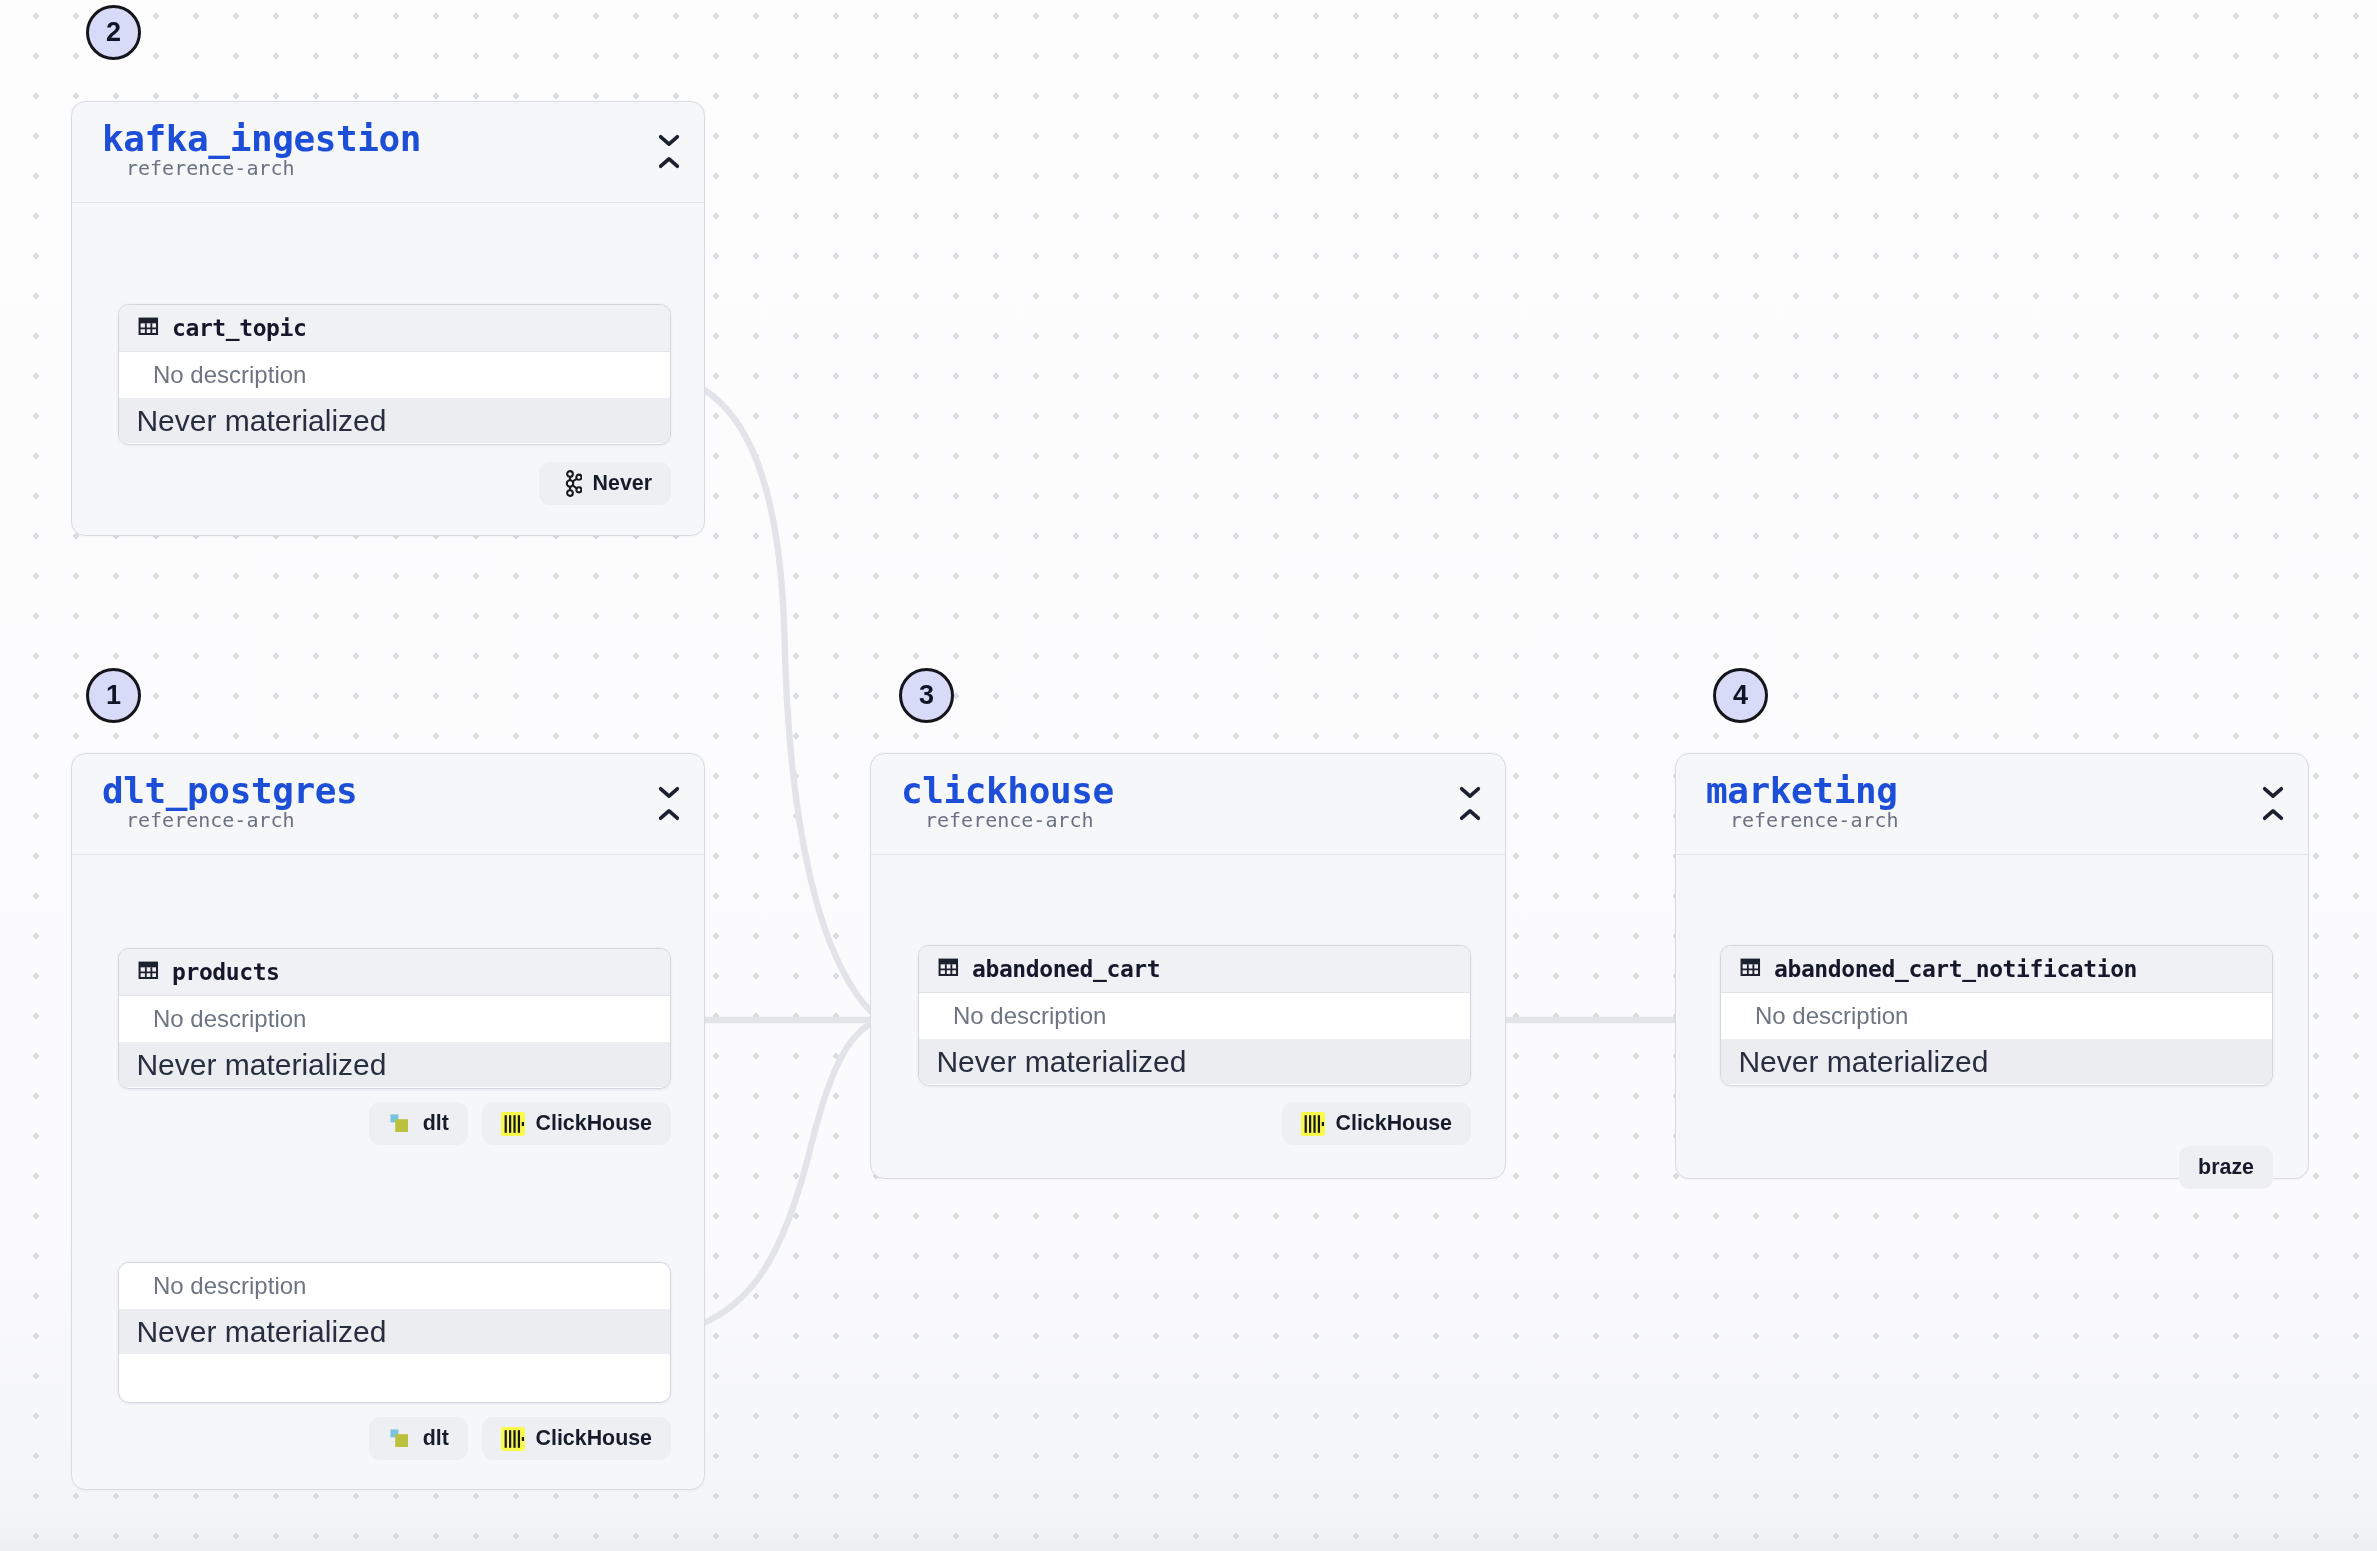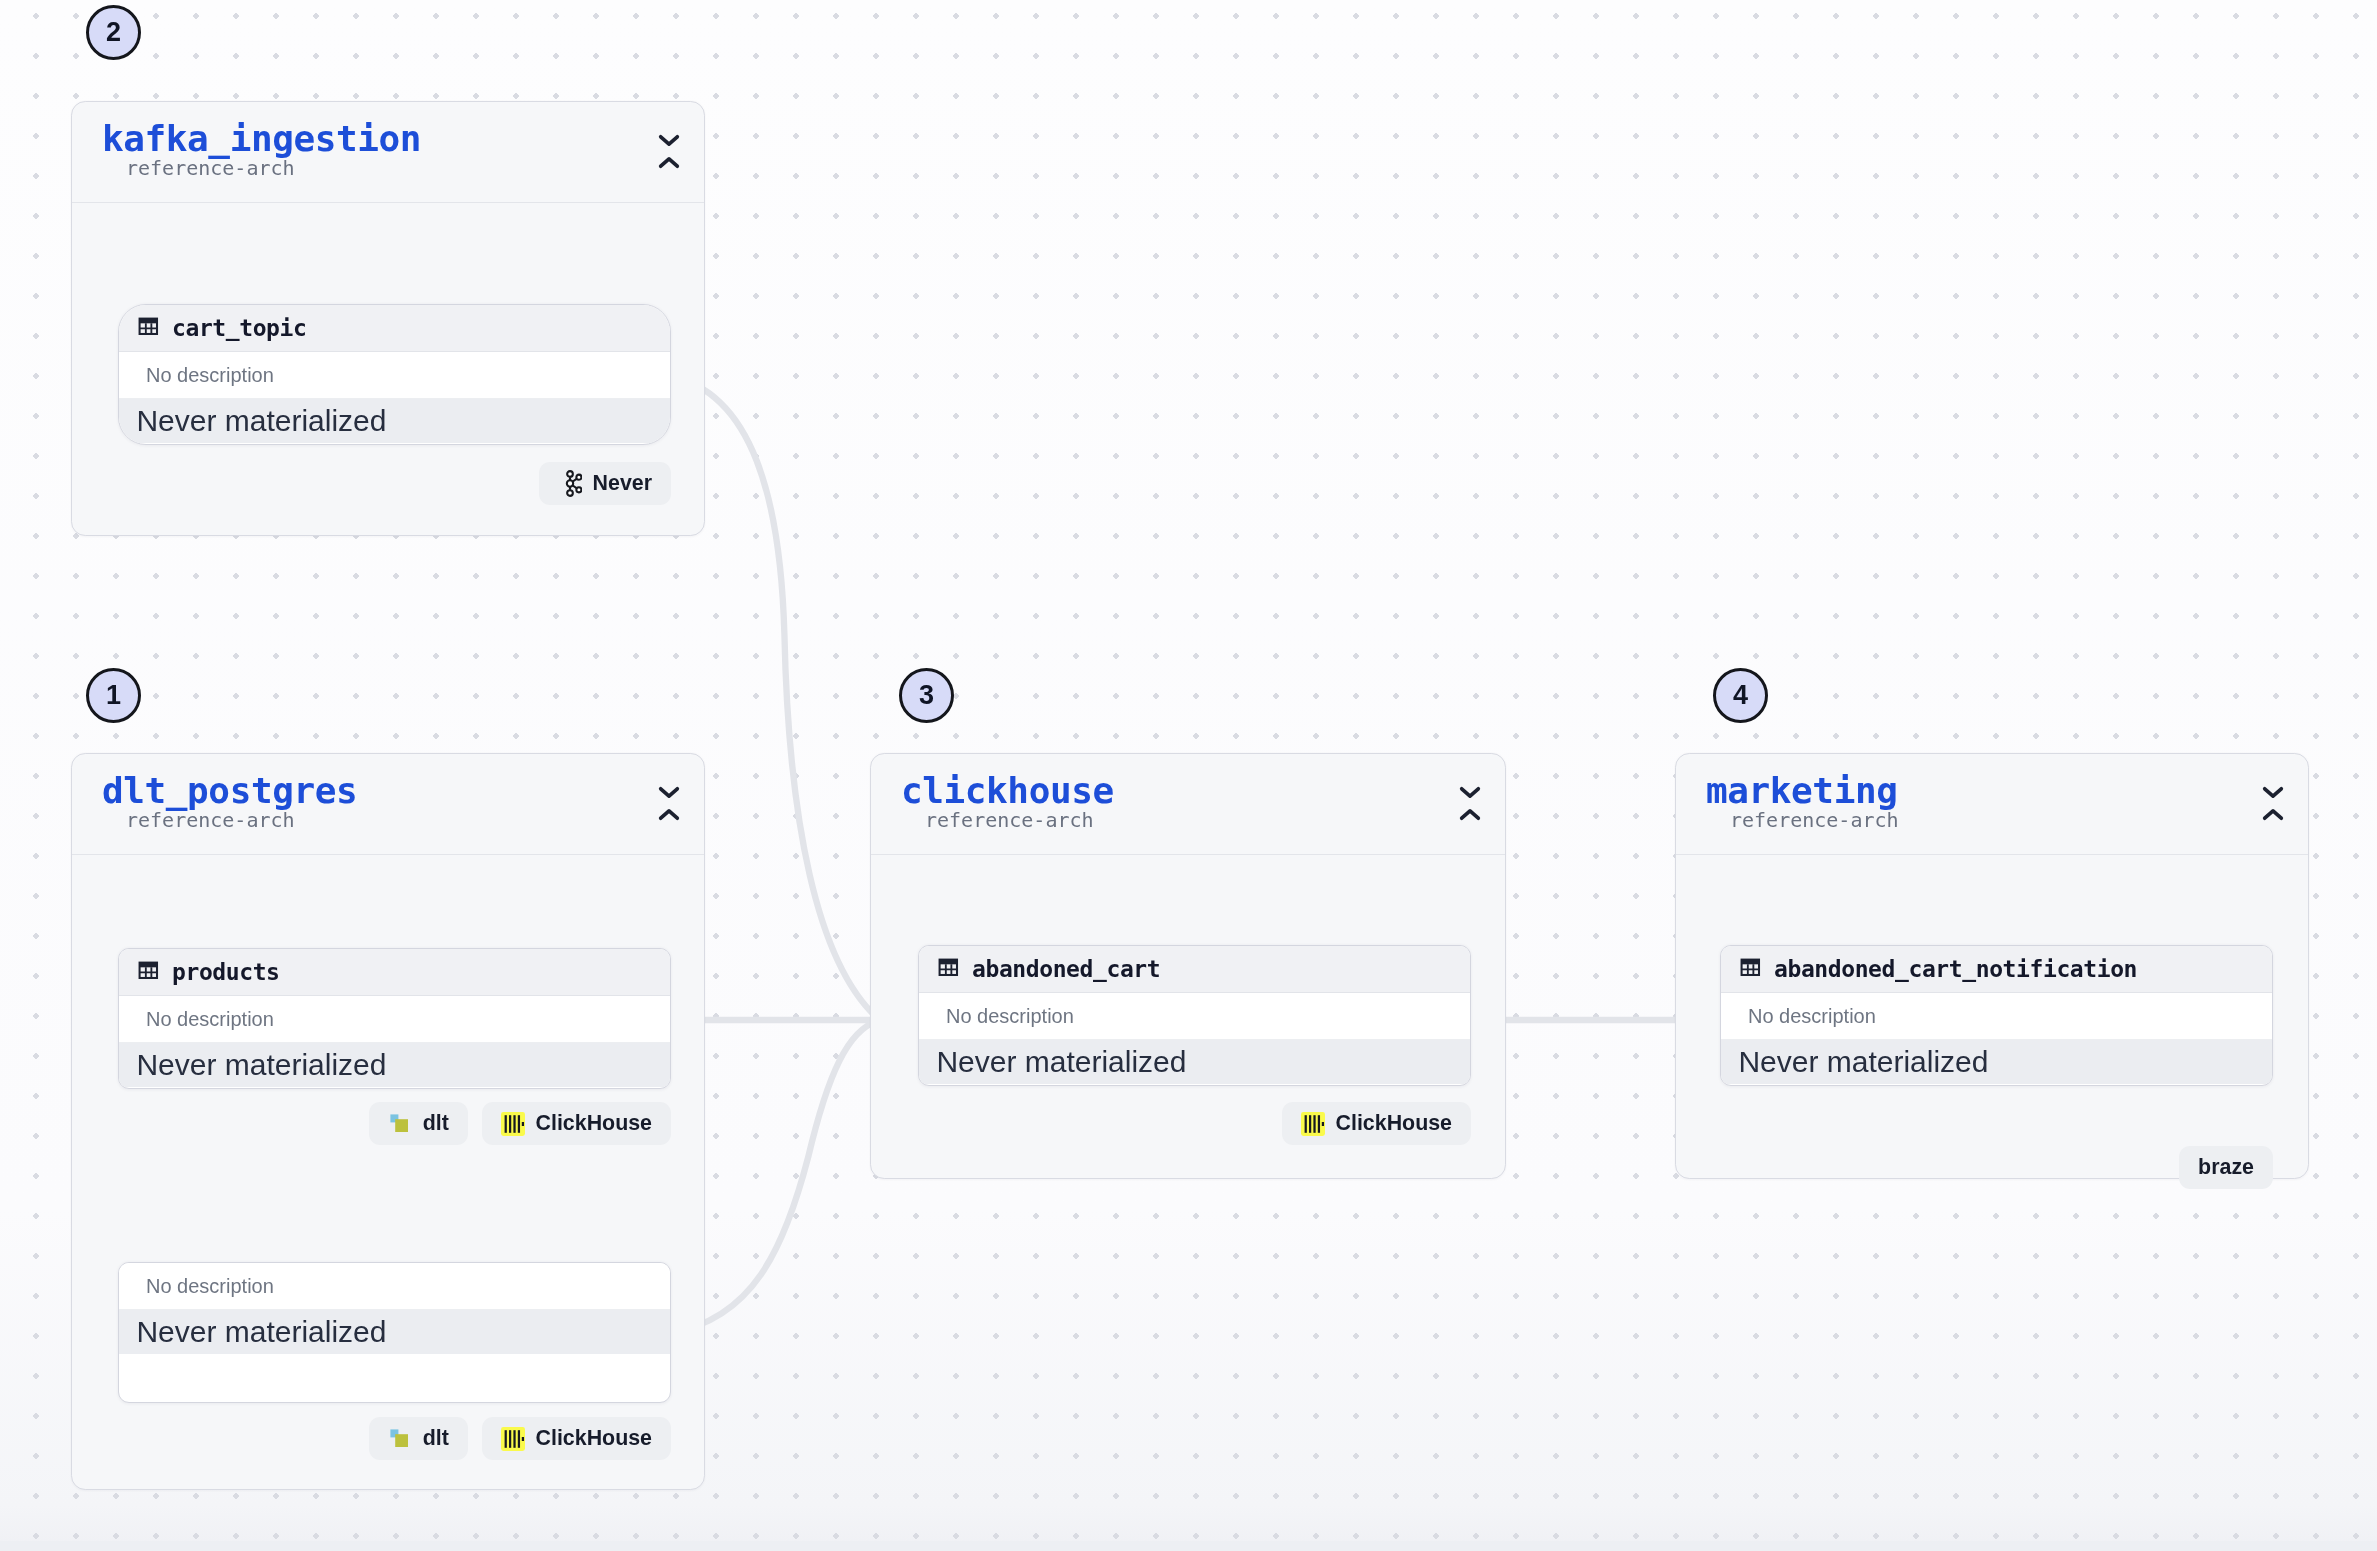--- a/index.html
+++ b/index.html
@@ -74,22 +74,22 @@
     font-size:23px;
     color:#14182a;
     letter-spacing:-0.4px;
     white-space:nowrap;
   }
   .asset-desc{
     height:47px;
     border-bottom:1.6px solid #eceef1;
     box-sizing:border-box;
     display:flex;align-items:center;
-    padding-left:27px;
-    font-size:20px;color:#6e7582;
+    padding-left:34px;
+    font-size:24px;color:#6e7582;
     background:#ffffff;
     text-align:center;
   }
   .asset-status{
     height:44px;
     display:flex;align-items:center;
     padding-left:17.4px;
     font-size:30px;color:#272e3f;
     background:#ebedf1;
   }
@@ -200,21 +200,21 @@
         <span>
           <svg width="22" height="35" viewBox="0 0 22 38">
             <polyline points="2,3 11,11 20,3" fill="none" stroke="#1c2130" stroke-width="4" stroke-linecap="round" stroke-linejoin="round"></polyline>
             <polyline points="2,35 11,27 20,35" fill="none" stroke="#1c2130" stroke-width="4" stroke-linecap="round" stroke-linejoin="round"></polyline>
           </svg>
         </span>
       </button>
     </div>
   </div>
 
-  <div class="asset-node" style="left:118px;top:304px;border-radius:28px;">
+  <div class="asset-node" style="left:118px;top:304px;">
     <div class="asset-header">
       <span>
         <svg width="24.6" height="24.6" viewBox="0 0 24 24">
           <rect x="3.5" y="4.5" width="17" height="15" fill="none" stroke="#1c2130" stroke-width="2"></rect>
           <rect x="3.5" y="4.5" width="17" height="4.6" fill="#1c2130"></rect>
           <line x1="3.5" y1="14" x2="20.5" y2="14" stroke="#1c2130" stroke-width="1.8"></line>
           <line x1="9.6" y1="9" x2="9.6" y2="19.5" stroke="#1c2130" stroke-width="1.8"></line>
           <line x1="15" y1="9" x2="15" y2="19.5" stroke="#1c2130" stroke-width="1.8"></line>
         </svg>
       </span>

